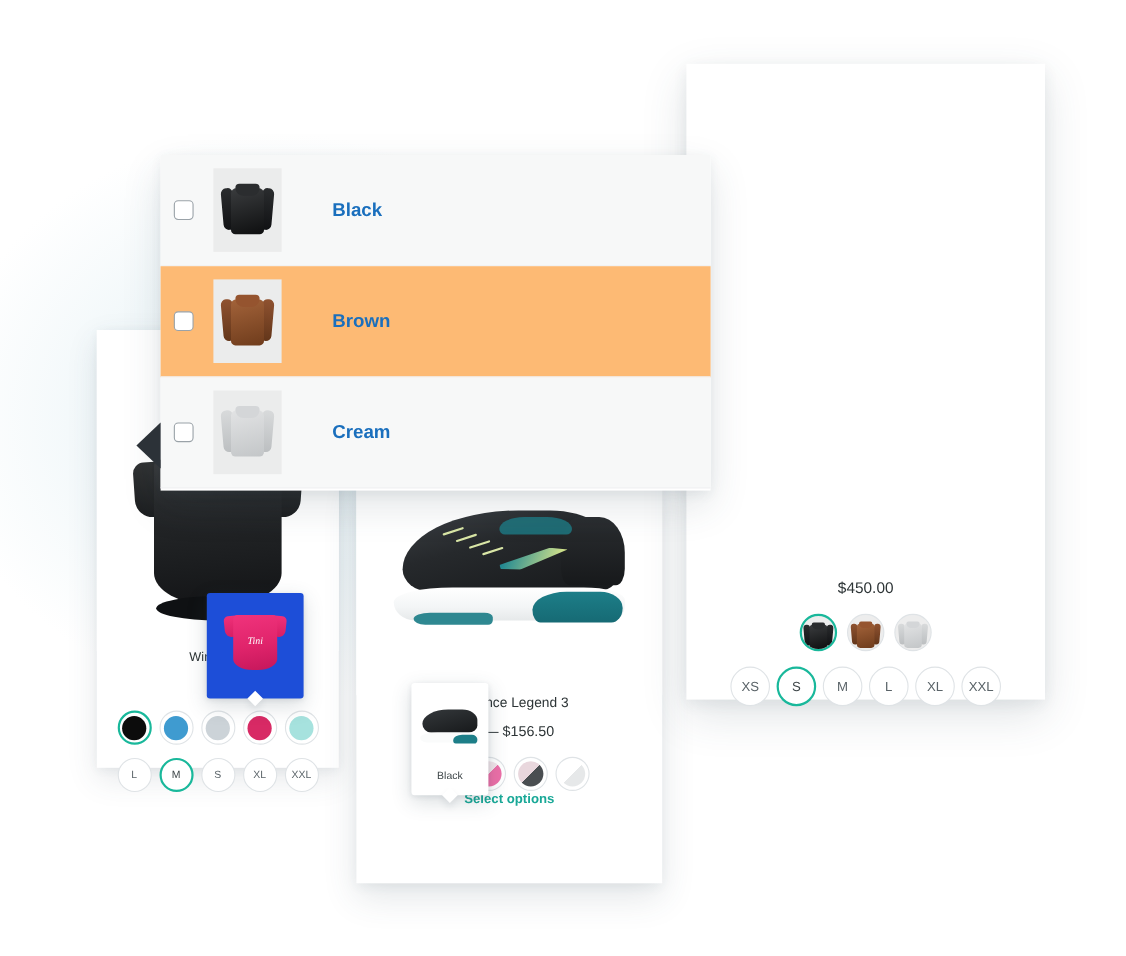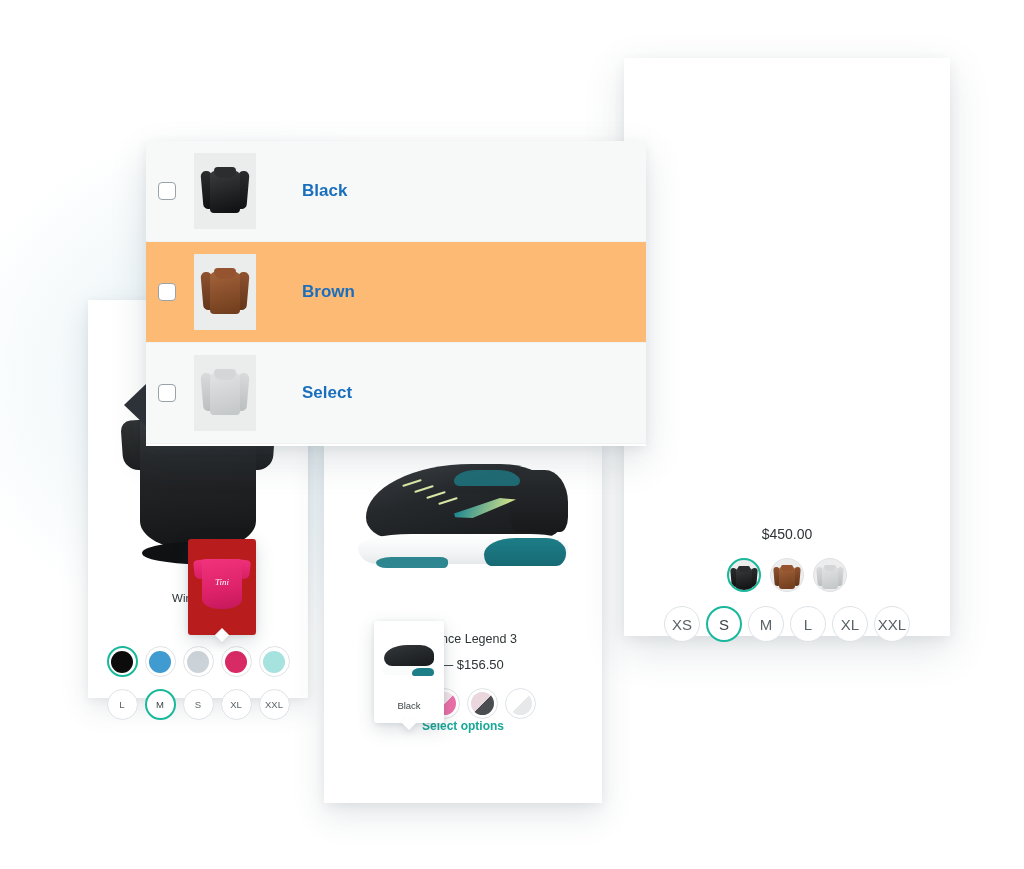--- a/index.html
+++ b/index.html
@@ -67,22 +67,22 @@
   .size-row { display: flex; justify-content: center; gap: 7px; margin-top: 12px; }
   .size {
     width: 31px; height: 31px; border-radius: 50%; border: 1.5px solid #dfe3e6;
     display: flex; align-items: center; justify-content: center;
     font-size: 9.5px; color: #5a6368; background: #fff;
   }
   .size.sel { border-color: #19b89b; border-width: 2px; color: #3d4548; }
 
   
   #tee-tooltip {
-    position: absolute; left: 188px; top: 539px; width: 68px; height: 96px;
-    background: #b91c1c; border-radius: 3px;
+    position: absolute; left: 188px; top: 539px; width: 88px; height: 96px;
+    background: #1d4ed8; border-radius: 3px;
     box-shadow: 0 6px 18px rgba(50,70,85,0.18), 0 1px 5px rgba(50,70,85,0.10);
     z-index: 30;
   }
   #tee-tooltip .arrow {
     position: absolute; left: 50%; bottom: -5px; transform: translateX(-50%) rotate(45deg);
     width: 10px; height: 10px; background: #fff;
     box-shadow: 3px 3px 7px rgba(50,70,85,0.10);
   }
   .tee-pink {
     position: absolute; left: 50%; top: 20px; transform: translateX(-50%);
@@ -335,21 +335,21 @@
   }
   .sw3.sel { border-color: #19b89b; border-width: 2.2px; }
   .sw3 .mj { top: 6px; width: 26px; height: 26px; }
   .sw3 .mj .torso { left: 5px; top: 2px; width: 16px; height: 22px; border-radius: 3px; }
   .sw3 .mj .arm-l, .sw3 .mj .arm-r { top: 2px; width: 6px; height: 19px; border-radius: 3px; }
   .sw3 .mj .collar { left: 7px; top: 0; width: 12px; height: 6px; border-radius: 2px 2px 5px 5px; }
 
   .size3 {
     width: 36px; height: 36px; border-radius: 50%; border: 1.5px solid #dfe3e6;
     display: flex; align-items: center; justify-content: center;
-    font-size: 15px; color: #5a6368; background: #fff; text-align: center;
+    font-size: 12px; color: #5a6368; background: #fff; text-align: center;
   }
   .size3.sel { border-color: #19b89b; border-width: 2px; color: #3d4548; }
 
   #main-action { margin-top: 22px; font-size: 13px; color: #19a897; font-weight: bold; }
 </style>
 </head>
 <body>
 
 <div class="card" id="tshirt-card">
   <div id="tshirt-photo">
@@ -479,21 +479,21 @@
   <div class="attr-row odd">
     <div class="attr-cb"></div>
     <div class="attr-thumb">
       <div class="mj cream">
         <div class="arm-l"></div>
           <div class="arm-r"></div>
           <div class="torso"></div>
           <div class="collar"></div>
       </div>
     </div>
-    <div class="attr-label">Select</div>
+    <div class="attr-label">Cream</div>
   </div>
 </div>
 
 <div class="card" id="main-card">
   <div id="main-meta">
     <div id="main-price">$450.00</div>
     <div class="swatch-row" style="gap:9px">
       <div class="sw3 sel">
         <div class="mj black">
           <div class="arm-l"></div>

